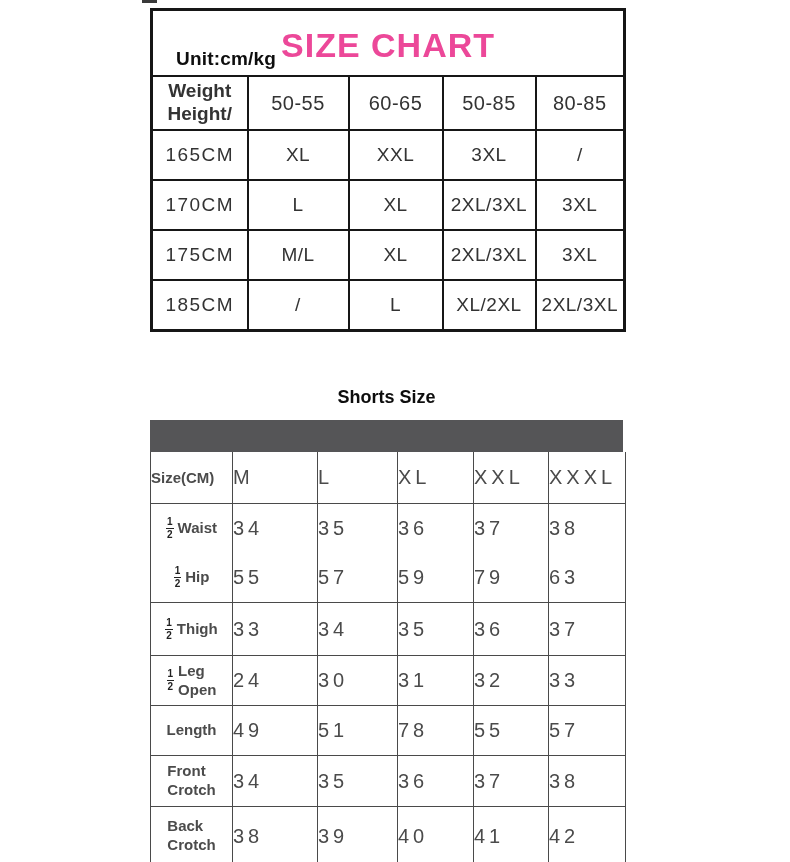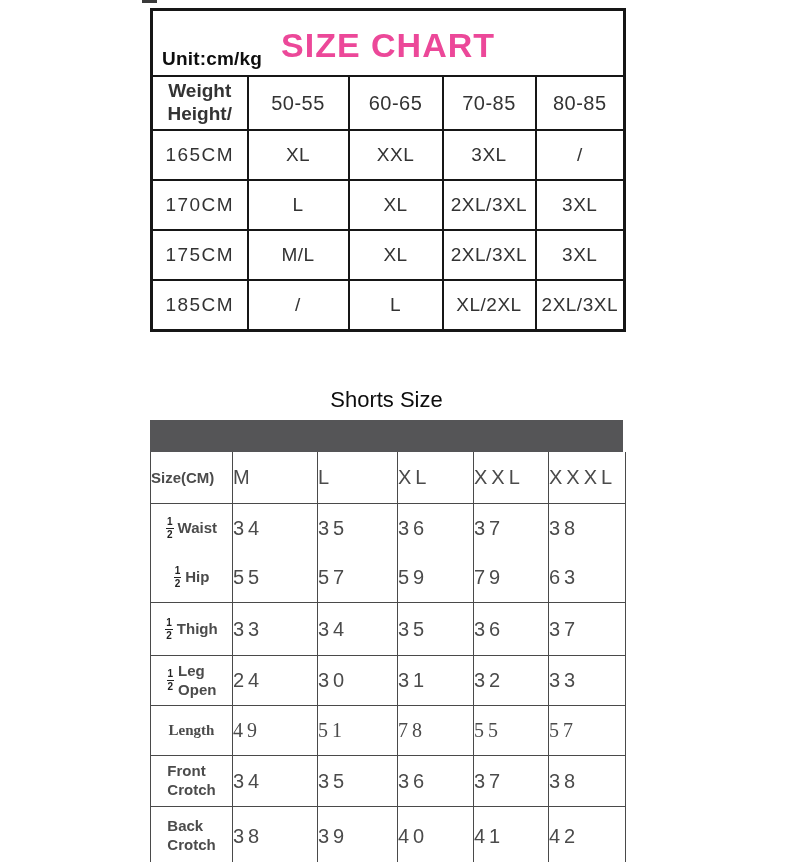--- a/index.html
+++ b/index.html
@@ -17,32 +17,32 @@
   .t1 td {
     border:2px solid #161616; text-align:center; vertical-align:middle;
     color:#333; padding:0;
   }
   .title-cell { height:64px; position:relative; }
   .title-text {
     text-align:center; font-size:34px; font-weight:700; color:#ec4899;
     letter-spacing:1px; padding-top:4px;
   }
   .unit-text {
-    position:absolute; left:9px; bottom:5px; font-size:19px; font-weight:600;
+    position:absolute; left:23px; bottom:5px; font-size:19px; font-weight:600;
     color:#0e0e0e; letter-spacing:0.2px;
   }
   .corner-cell { height:52px; font-weight:700; font-size:19px; line-height:1.2; color:#111; }
   .corner-cell span { display:block; }
   .range-cell { height:52px; font-size:20px; color:#3d3d3d; letter-spacing:0.5px; }
   .height-cell { height:48px; font-size:19px; color:#383838; letter-spacing:1.5px;margin-top:19px; }
   .size-cell { height:48px; font-size:19px; color:#383838; letter-spacing:0.5px; }
   
   .shorts-heading {
     position:absolute; left:150px; top:387px; width:473px; text-align:center;
-    font-size:22px; font-weight:400; color:#0d0d0d;
+    font-size:18px; font-weight:700; color:#0d0d0d;
   }
   .band {
     position:absolute; left:150px; top:420px; width:473px; height:32px;
     background:#555557;
   }
   
   .t2 {
     position:absolute; left:150px; top:452px; width:475px;
     border-collapse:collapse; table-layout:fixed;
   }
@@ -59,21 +59,21 @@
   .lbl-cell { font-size:15px; font-weight:700; color:#1c1c1c; }
   .lbl-flex { display:flex; align-items:center; justify-content:center; gap:4px; line-height:1.25; }
   .lbl-lines { display:inline-flex; flex-direction:column; }
   .frac {
     display:inline-flex; flex-direction:column; align-items:center;
     font-size:10px; font-weight:700; line-height:1; color:#222;
   }
   .frac .fn { border-bottom:1px solid #222; padding:0 1px 1px 1px; }
   .frac .fd { padding-top:1px; }
   .h-waist { height:48px; } .h-hip { height:50px; } .h-thigh { height:52px; }
-  .h-leg { height:49px; } .h-length { height:49px;font-family:Liberation Serif, serif; } .h-front { height:50px; }
+  .h-leg { height:49px; } .h-length { height:49px; } .h-front { height:50px; }
   .h-back { height:58px; }
   .artifact { position:absolute; left:142px; top:0; width:15px; height:3px; background:#3a3a3a; }
 </style>
 </head>
 <body>
 
 <div class="canvas">
 
   <div class="artifact"></div>
 
@@ -92,21 +92,21 @@
           <div class="unit-text">Unit:cm/kg</div>
         </td>
       </tr>
       <tr>
         <td class="corner-cell">
           <span>Weight</span>
           <span>Height/</span>
         </td>
         <td class="range-cell">50-55</td>
         <td class="range-cell">60-65</td>
-        <td class="range-cell">70-85</td>
+        <td class="range-cell">50-85</td>
         <td class="range-cell">80-85</td>
       </tr>
       <tr>
         <td class="height-cell">165CM</td>
         <td class="size-cell">XL</td>
         <td class="size-cell">XXL</td>
         <td class="size-cell">3XL</td>
         <td class="size-cell">/</td>
       </tr>
       <tr>

